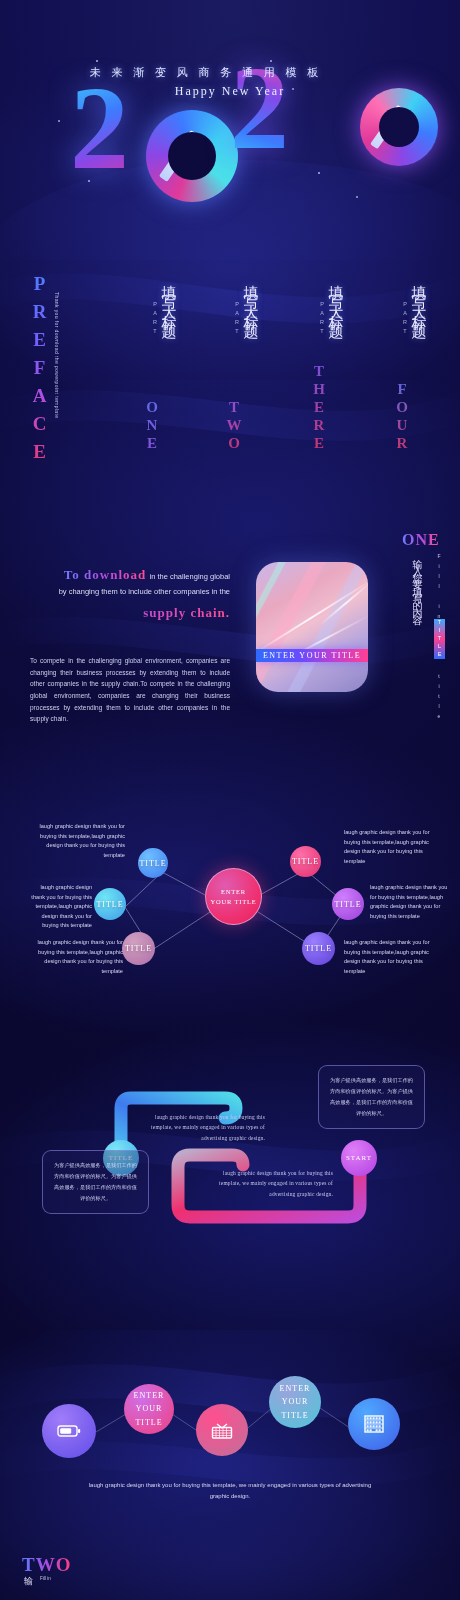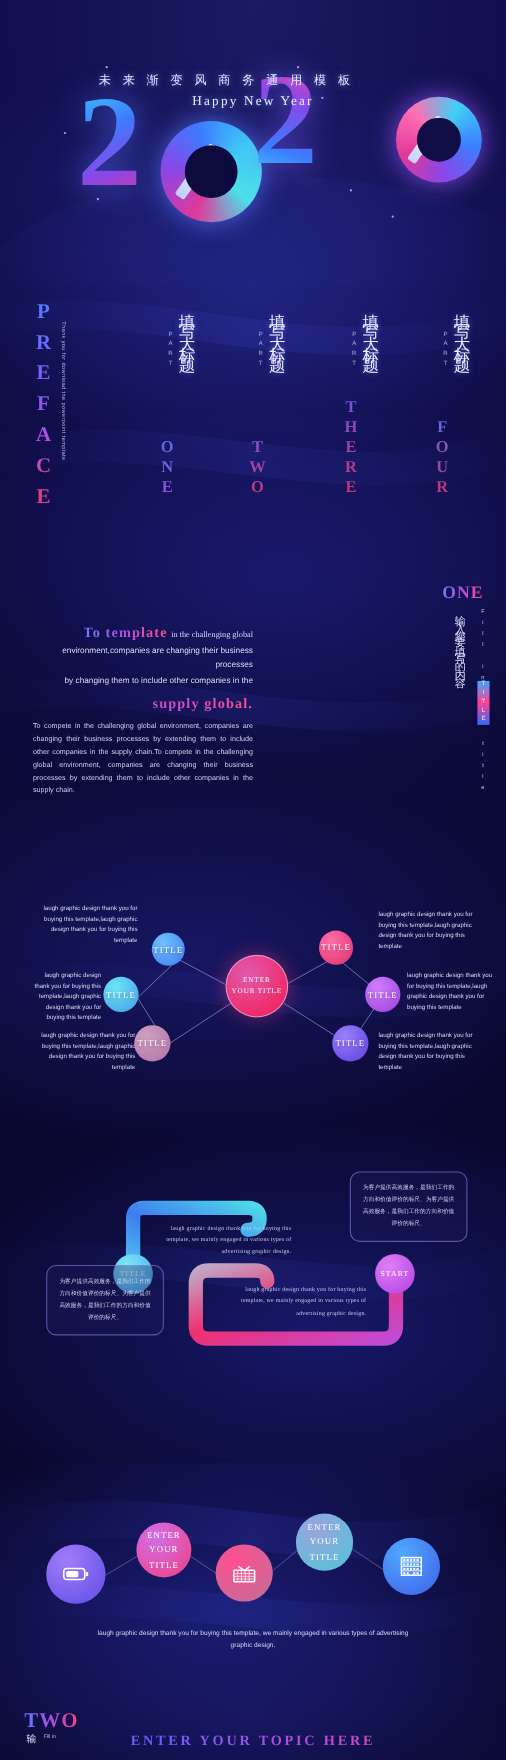--- a/index.html
+++ b/index.html
@@ -85,21 +85,21 @@
   .p3 .idx{background-image:linear-gradient(180deg,#8a5cf0,#e8396f);}
   .p4 .idx{background-image:linear-gradient(180deg,#6a7bff,#e8396f);}
 
   
   .sec3{position:absolute;top:515px;left:0;width:460px;height:210px;}
   .s3-text{position:absolute;left:30px;top:52px;width:200px;text-align:right;}
   .s3-h1{font-family:"Liberation Serif", serif;font-size:13px;line-height:1.3;}
   .s3-h1 .grad{font-weight:700;letter-spacing:1px;
     background-image:linear-gradient(90deg,#6f7bff,#b44ce0,#ff4f8f);
     background-clip:text;-webkit-background-clip:text;color:transparent;}
-  .s3-h1 .plain{font-family:Liberation Serif, serif;font-size:7.5px;color:#dcdcf6;}
+  .s3-h1 .plain{font-family:Liberation Sans, sans-serif;font-size:7.5px;color:#dcdcf6;}
   .s3-lines{margin-top:2px;font-size:7.5px;line-height:1.65;color:#dcdcf6;}
   .s3-h2{margin-top:7px;font-family:"Liberation Serif", serif;font-size:13px;font-weight:700;letter-spacing:1px;
     background-image:linear-gradient(90deg,#7a6bff,#c04bd6,#ff4f8f);
     background-clip:text;-webkit-background-clip:text;color:transparent;}
   .s3-body{position:absolute;left:30px;top:140px;width:200px;text-align:justify;
     font-size:6.5px;line-height:1.8;color:#cdd0ee;}
   .s3-card{position:absolute;left:256px;top:562px;width:112px;height:130px;border-radius:22px;overflow:hidden;
     box-shadow:0 0 24px rgba(110,130,255,.35);}
   .s3-img{position:absolute;inset:0;
     background:
@@ -254,37 +254,44 @@
     <div class="part p4">
       <div class="cn">填写大标题</div>
       <div class="en">PART</div>
       <div class="idx">FOUR</div>
     </div>
   </div>
 
   <div class="sec3">
     <div class="s3-text">
       <div class="s3-h1">
-        <span class="grad">To template</span>
+        <span class="grad">To download</span>
         <span class="plain">in the challenging global</span>
       </div>
-      <div class="s3-lines">environment,companies are changing their business processes</div>
       <div class="s3-lines">by changing them to include other companies in the</div>
-      <div class="s3-h2">supply global.</div>
+      <div class="s3-h2">supply chain.</div>
     </div>
     <div class="s3-body">To compete in the challenging global environment, companies are changing their business processes by extending them to include other companies in the supply chain.To compete in the challenging global environment, companies are changing their business processes by extending them to include other companies in the supply chain.</div>
 
     <div class="s3-side">
       <div class="s3-one">ONE</div>
       <div class="s3-cn">输入您要填写的内容</div>
       <div class="s3-fill">Fill in the title</div>
       <div class="s3-chip">TITLE</div>
     </div>
   </div>
 
+  <div class="s3-card">
+    <div class="s3-img">
+      <div class="streak" style="left:-20px;top:55px;width:150px;height:2px;transform:rotate(-32deg);opacity:.9;"></div>
+      <div class="streak" style="left:10px;top:78px;width:110px;height:1.5px;transform:rotate(-28deg);opacity:.7;"></div>
+      <div class="streak" style="left:55px;top:40px;width:70px;height:1.5px;transform:rotate(-40deg);opacity:.8;"></div>
+    </div>
+    <div class="s3-cap">ENTER YOUR TITLE</div>
+  </div>
 
   <div class="sec4">
     <svg width="460" height="180" style="position:absolute;left:0;top:0;">
       <g stroke="#b9b7e8" stroke-width=".7" fill="none" opacity=".7">
         <line x1="162" y1="72" x2="205" y2="95"></line>
         <line x1="125" y1="107" x2="162" y2="72"></line>
         <line x1="125" y1="107" x2="152" y2="150"></line>
         <line x1="152" y1="150" x2="210" y2="112"></line>
         <line x1="260" y1="95" x2="305" y2="70"></line>
         <line x1="305" y1="70" x2="348" y2="105"></line>
@@ -440,16 +447,15 @@
       </svg>
     </div>
 
     <div class="sec6-cap">laugh graphic design thank you for buying this template, we mainly engaged in various types of advertising graphic design.</div>
   </div>
 
   <div class="sec7">
     <div class="two">TWO</div>
     <div class="two-cn">输</div>
     <div class="two-en">Fill in</div>
-    <div class="topic">ENTER YOUR TOPIC HERE</div>
   </div>
 
 </div>
 
 </body></html>

